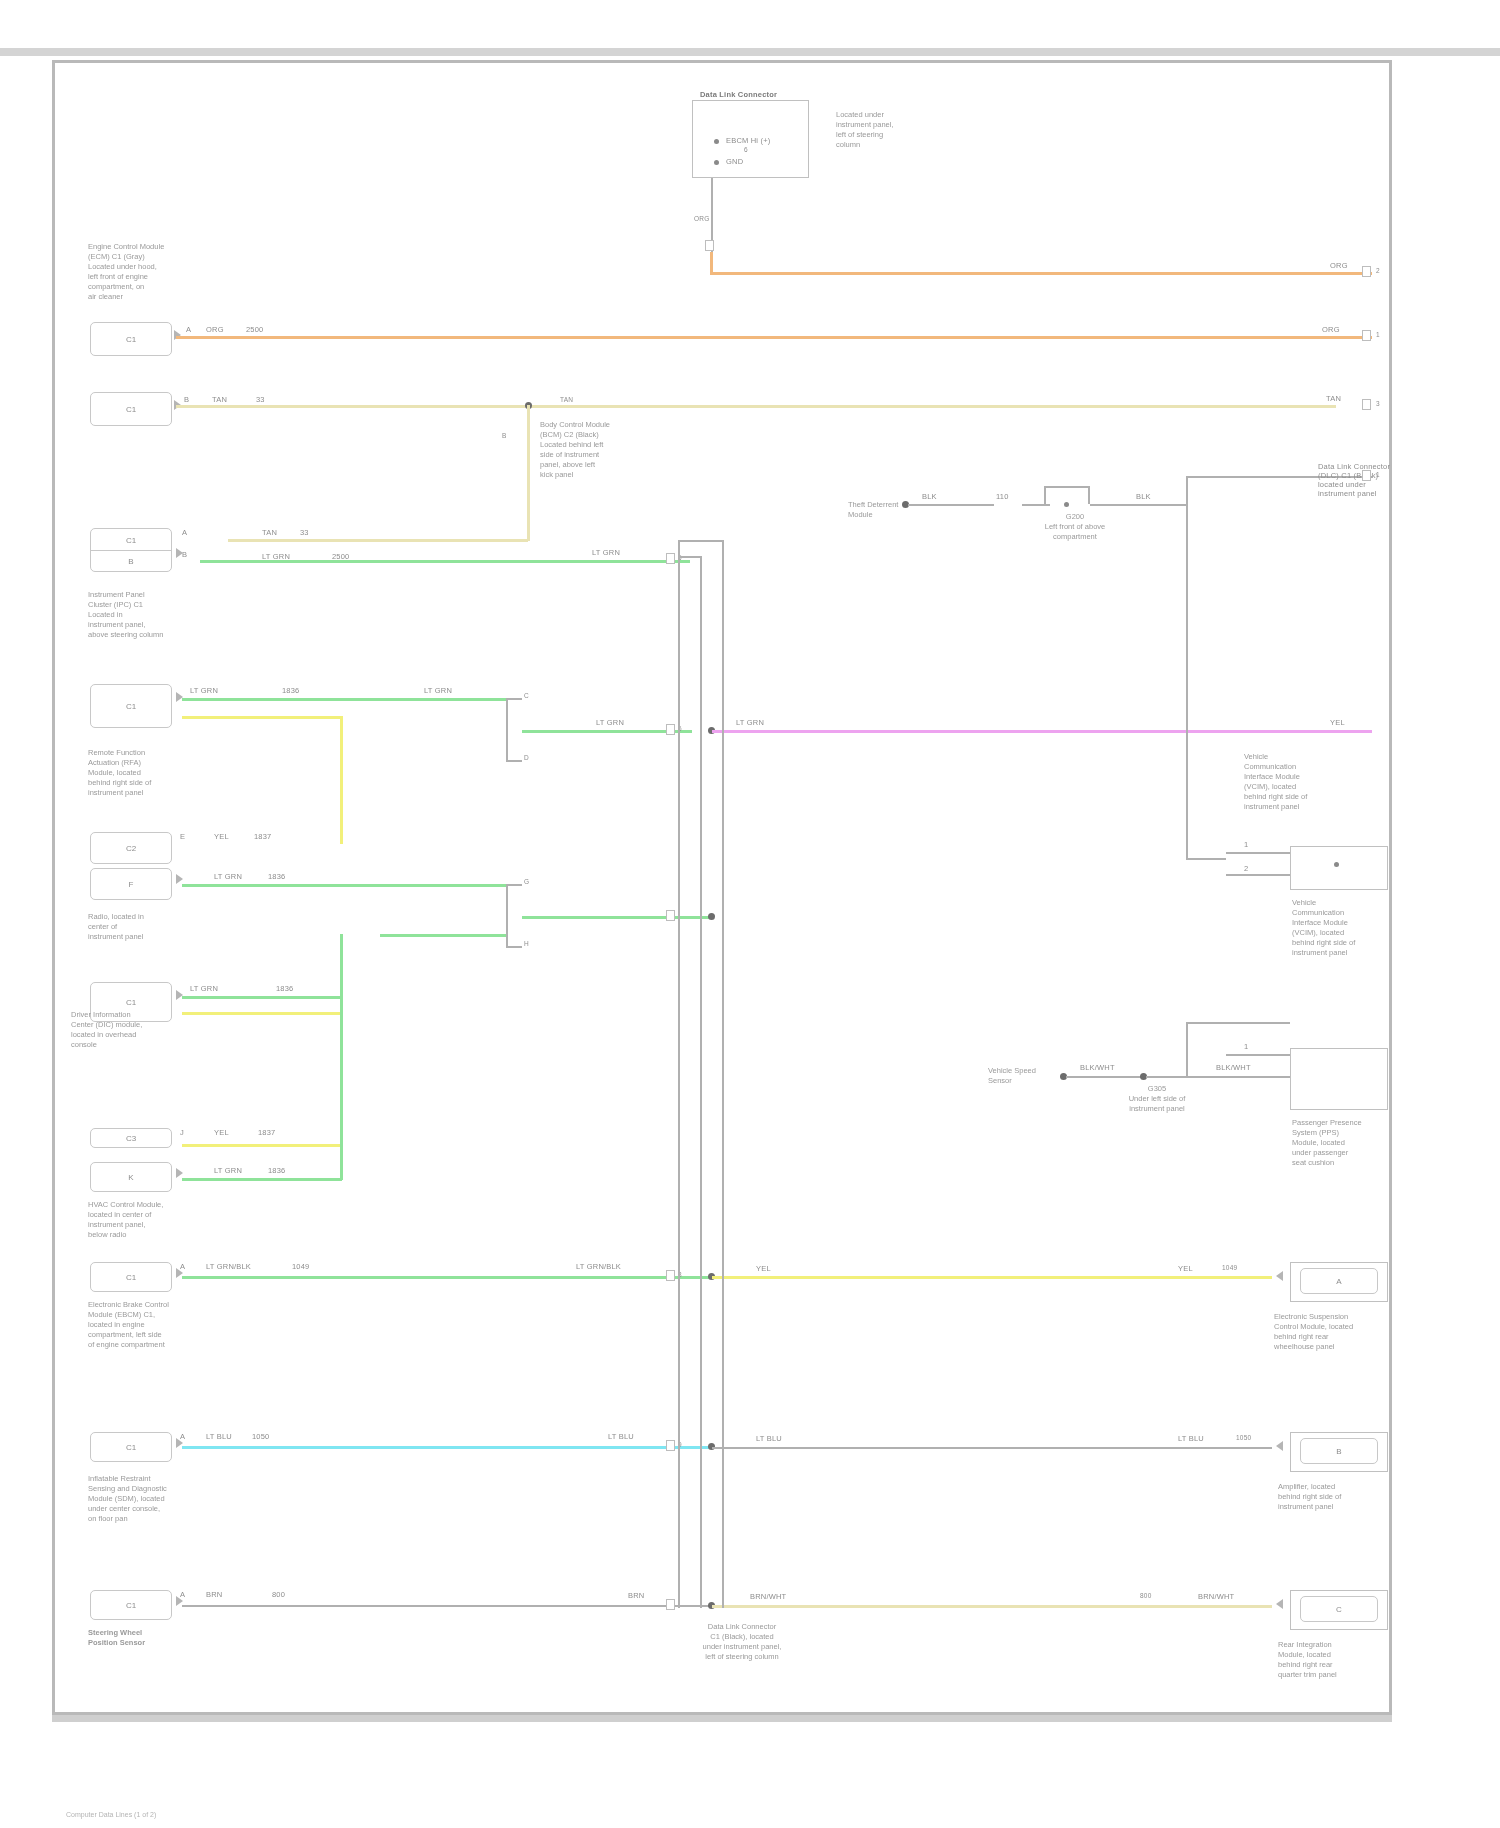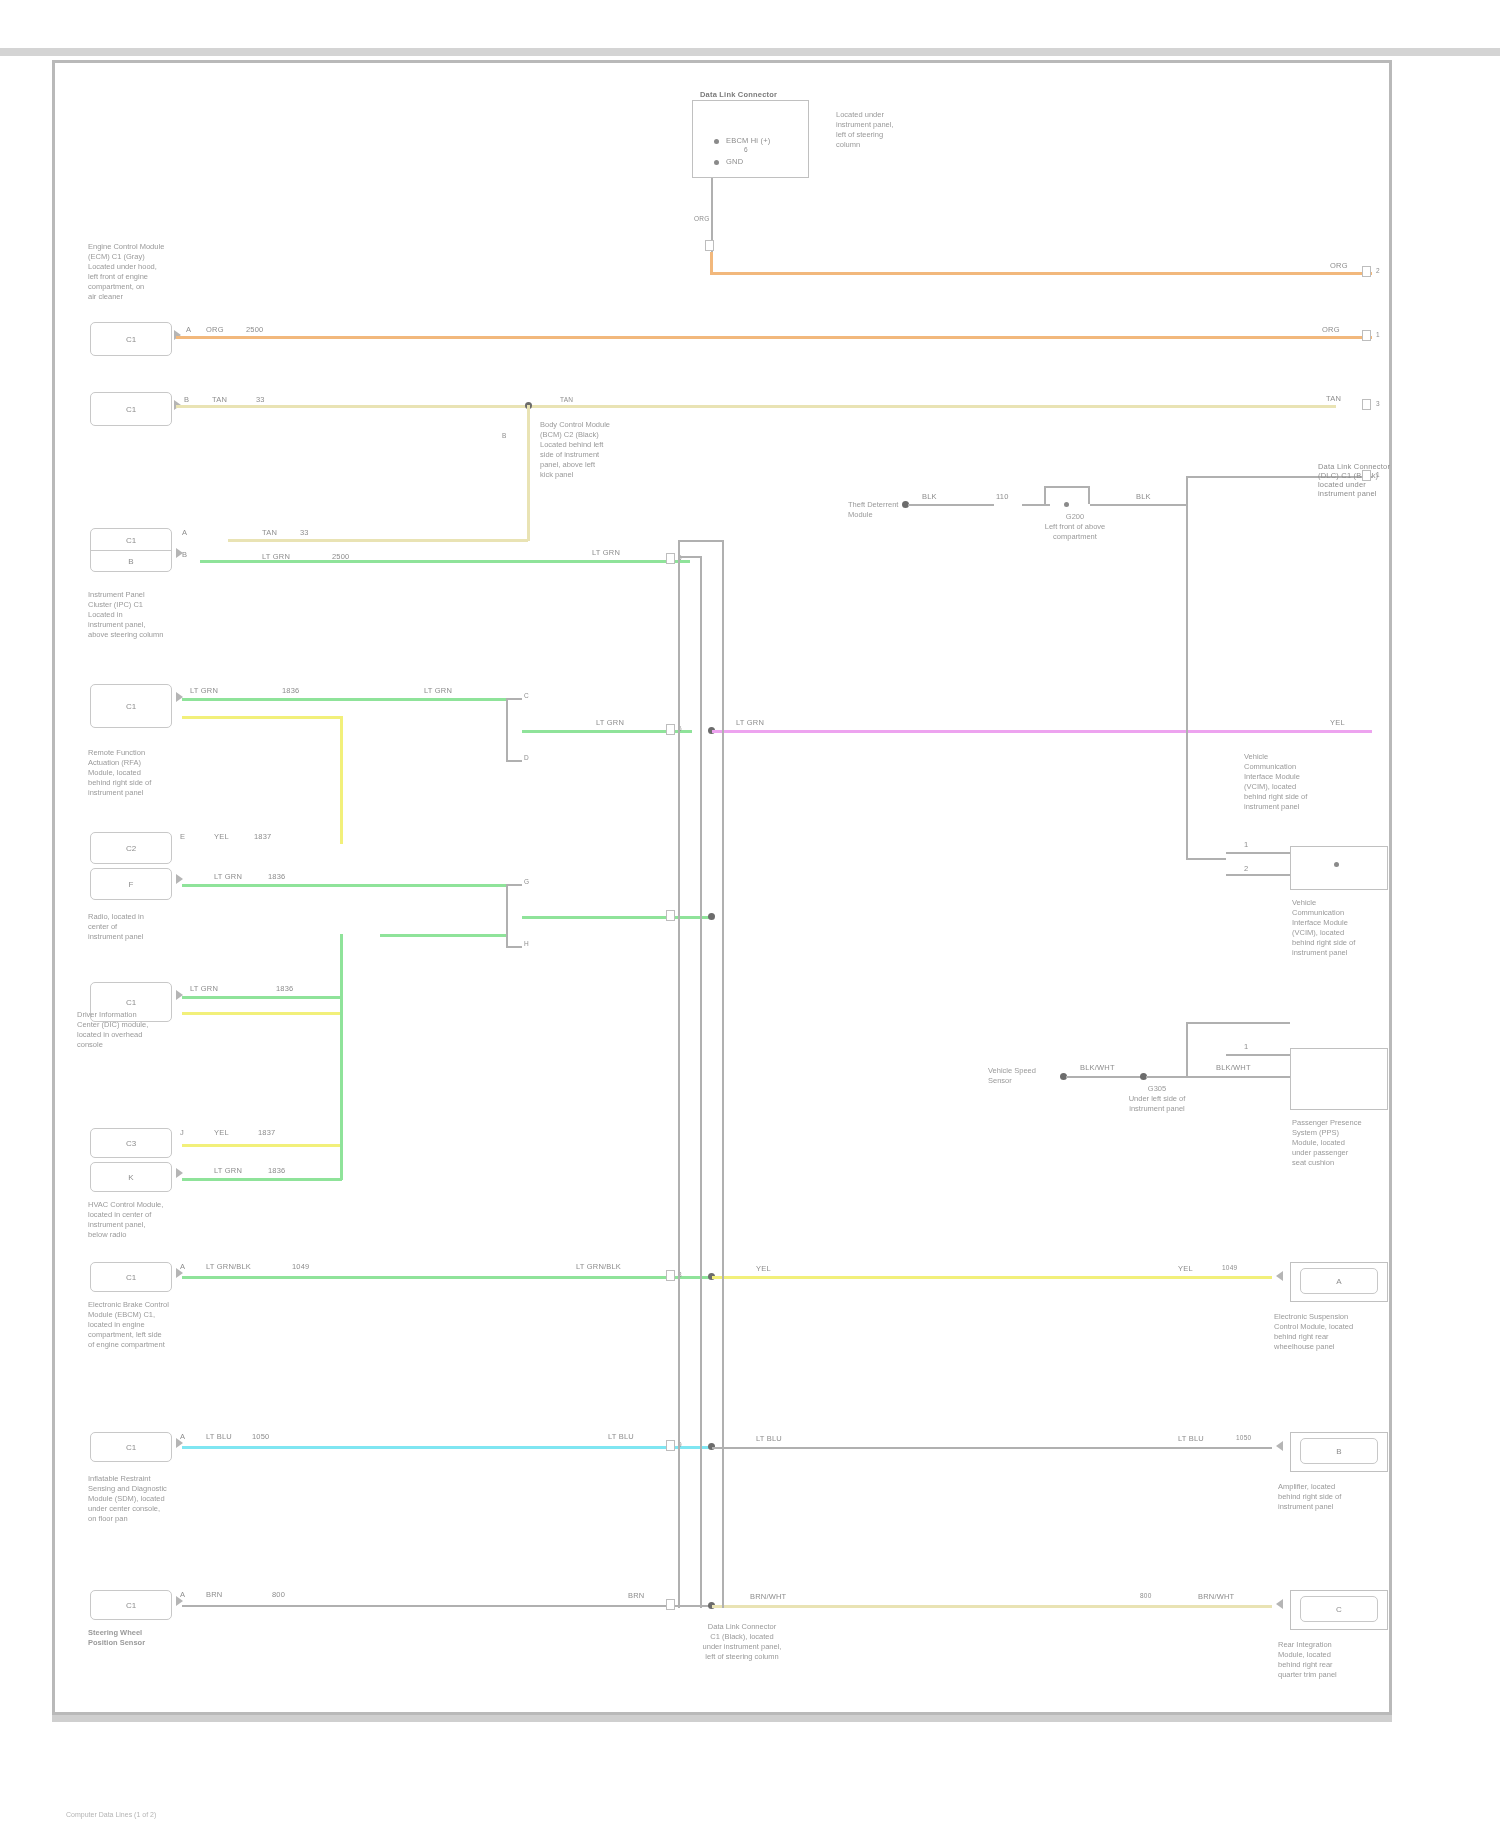--- a/index.html
+++ b/index.html
@@ -225,26 +225,26 @@
   <div class="conn" style="left:90px;top:982px;width:82px;height:40px;">
     <span class="cname">C1</span>
   </div>
   <div class="chev r" style="left:176px;top:990px;"></div>
   <div class="lbl" style="left:190px;top:984px;">LT GRN</div>
   <div class="lbl" style="left:276px;top:984px;">1836</div>
   <div class="wire h" style="left:182px;top:996px;width:160px;background:#8fe39a;"></div>
   <div class="wire h" style="left:182px;top:1012px;width:160px;background:#f2f07a;"></div>
   <div class="wire v" style="left:340px;top:934px;height:64px;background:#8fe39a;"></div>
 
-  <div class="blk" style="left:77px;top:1010px;">Driver Information
+  <div class="blk" style="left:71px;top:1010px;">Driver Information
 Center (DIC) module,
 located in overhead
 console</div>
 
-  <div class="conn" style="left:90px;top:1128px;width:82px;height:30px;">
+  <div class="conn" style="left:90px;top:1128px;width:82px;height:20px;">
     <span class="cname">C3</span>
   </div>
   <div class="conn" style="left:90px;top:1162px;width:82px;height:30px;">
     <span class="cname">K</span>
   </div>
   <div class="lbl" style="left:180px;top:1128px;">J</div>
   <div class="lbl" style="left:214px;top:1128px;">YEL</div>
   <div class="lbl" style="left:258px;top:1128px;">1837</div>
   <div class="chev r" style="left:176px;top:1168px;"></div>
   <div class="lbl" style="left:214px;top:1166px;">LT GRN</div>

